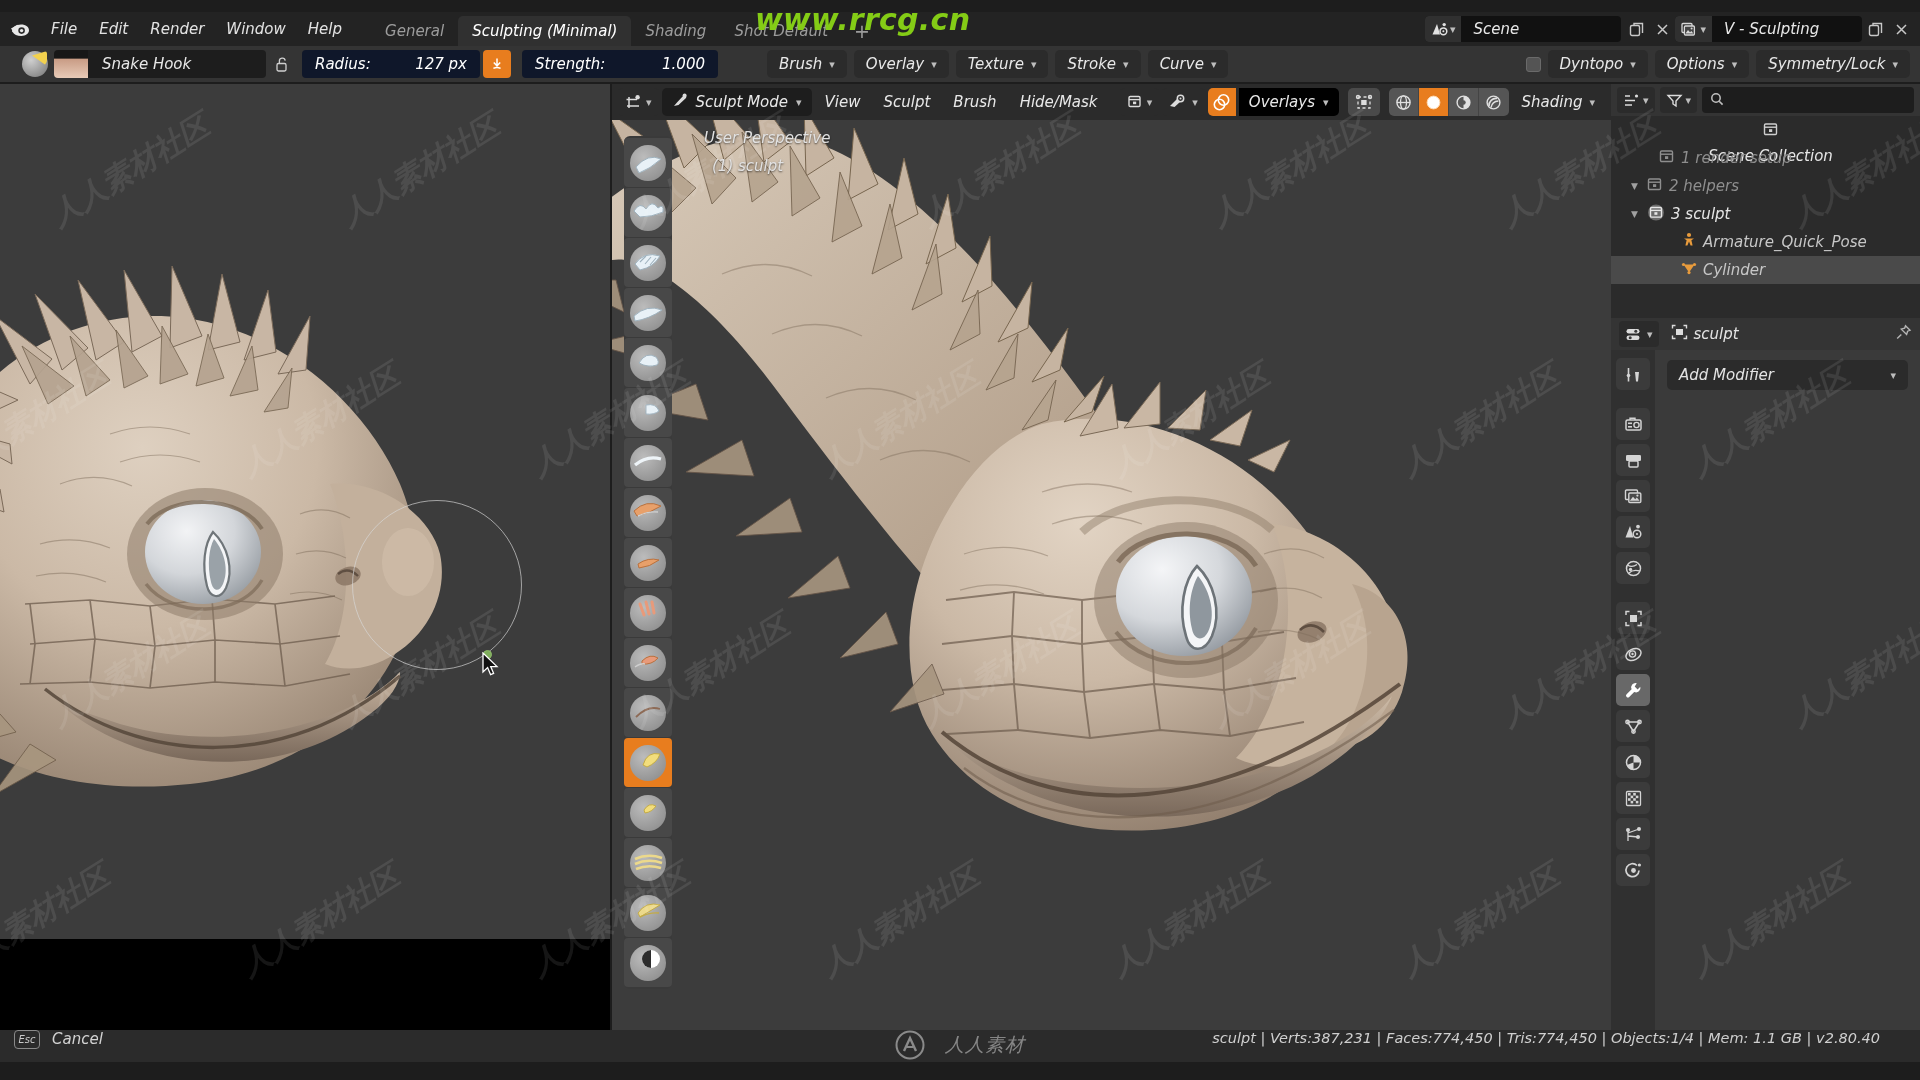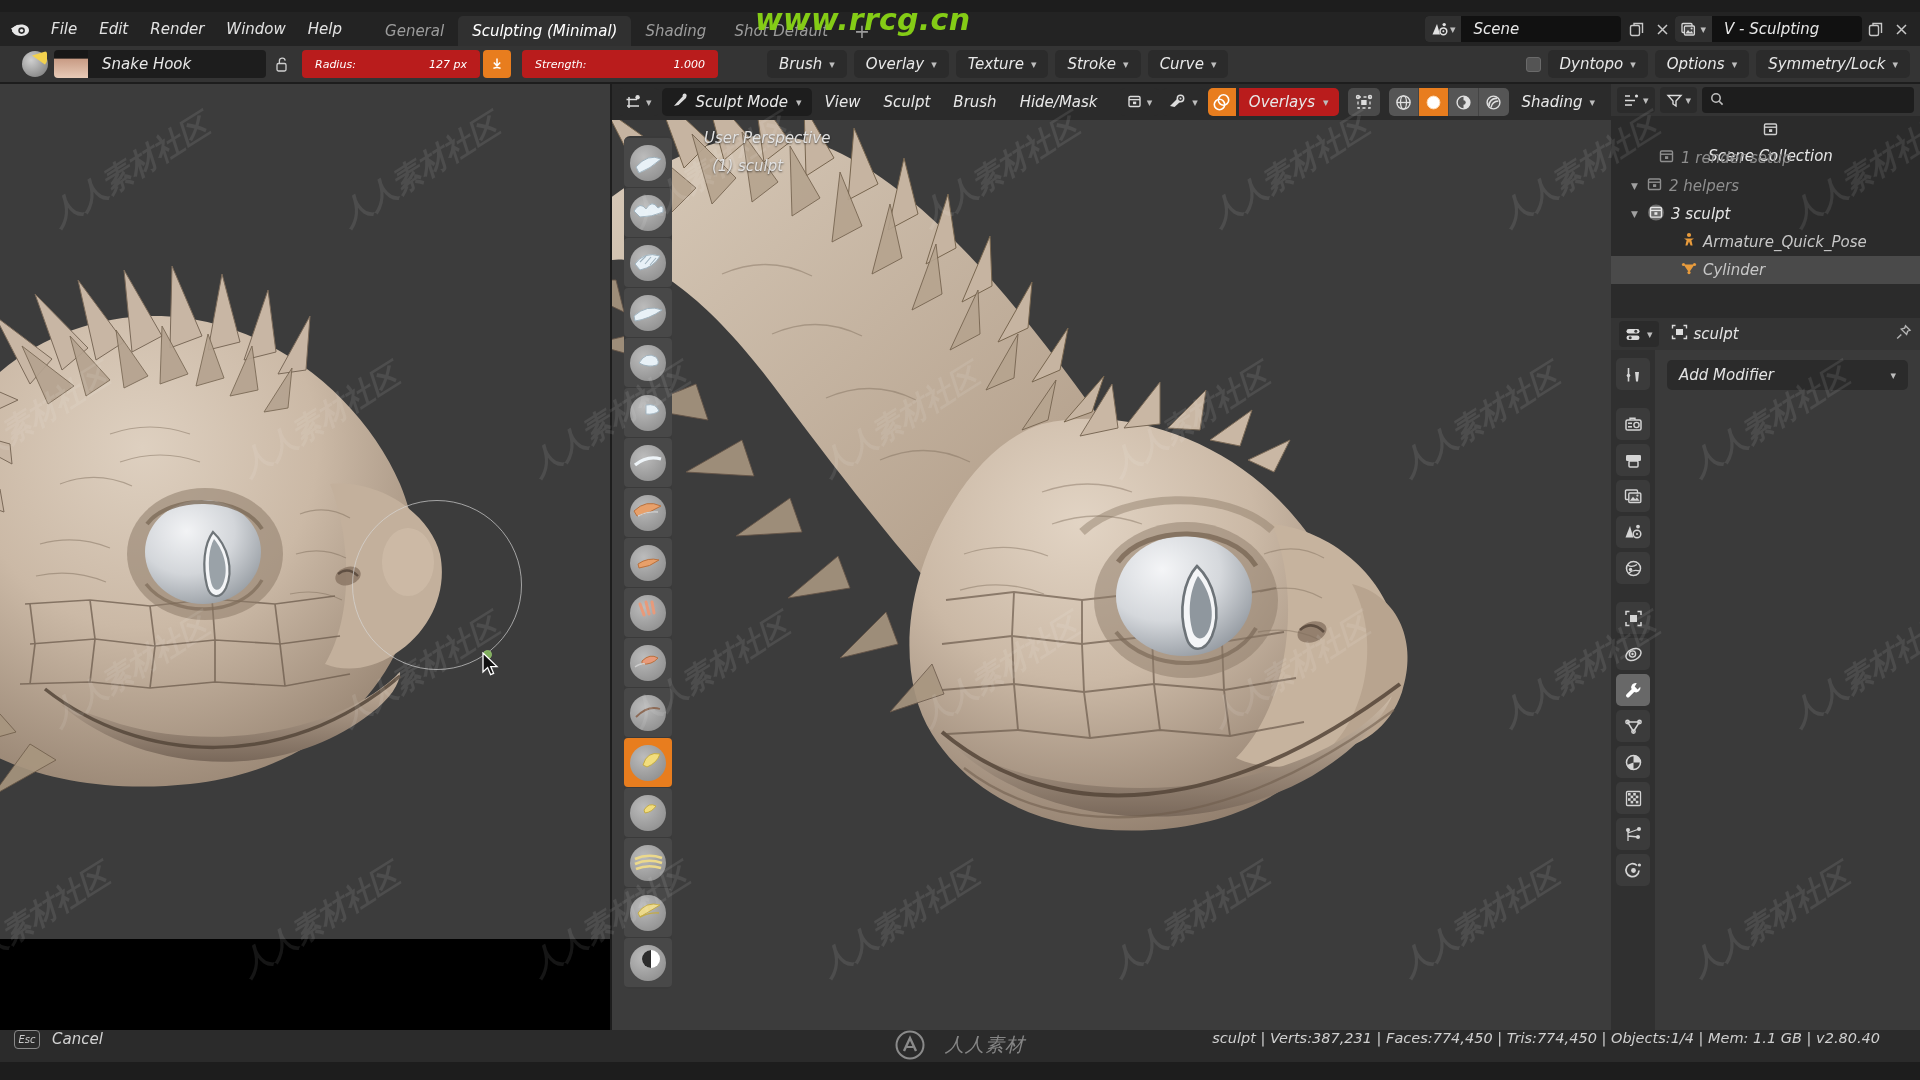--- a/index.html
+++ b/index.html
@@ -71,23 +71,23 @@
   .brush-thumb {
     width:34px; height:28px; border-radius:4px 0 0 4px; flex:none;
     background: linear-gradient(180deg,#171717 0%, #171717 30%, #c89b84 31%, #e8cbb8 100%);
   }
   .brush-name-field {
     height:28px; background:#1d1d1d; border-radius:0 4px 4px 0; color:#e8e8e8;
     font-size:15px; display:flex; align-items:center; padding:0 14px; min-width:178px; flex:none;
   }
   .lock-btn { width:28px; height:28px; display:flex;align-items:center;justify-content:center; flex:none; margin-left:2px;}
   .slider {
-    height:28px; border-radius:4px; background:#b91c1c; color:#fff;
+    height:28px; border-radius:4px; background:#0f172a; color:#fff;
     display:flex; align-items:center; justify-content:space-between;
-    font-size:11px; padding:0 13px; margin-left:6px; flex:none;
+    font-size:15px; padding:0 13px; margin-left:6px; flex:none;
   }
   .slider .sv { font-weight:normal; }
   .press-btn {
     width:28px; height:28px; background:#e87d1e; border-radius:4px; margin-left:3px;
     display:flex; align-items:center; justify-content:center; flex:none;
   }
   .drop-btn {
     height:28px; background:#2b2b2b; border-radius:5px; color:#e8e8e8;
     font-size:15px; display:flex; align-items:center; gap:7px; padding:0 12px;
     margin-left:7px; flex:none;
@@ -121,21 +121,21 @@
   .vp-hspacer { flex:1 1 auto; }
   .togglegrp { display:flex; align-items:center; flex:none; }
   .tg {
     width:30px; height:28px; background:#555555; display:flex;
     align-items:center; justify-content:center; border-right:1px solid #444;
   }
   .tg:first-child { border-radius:5px 0 0 5px; }
   .tg:last-child { border-radius:0 5px 5px 0; border-right:none; }
   .tg.on { background:#e87d1e; }
   .ov-toggle { width:28px;height:28px;background:#e87d1e;border-radius:5px 0 0 5px;display:flex;align-items:center;justify-content:center;flex:none;}
-  .ov-label { height:28px;background:#b91c1c;border-radius:0 5px 5px 0;color:#e8e8e8;font-size:15px;display:flex;align-items:center;gap:8px;padding:0 10px;flex:none;justify-content:space-between;}
+  .ov-label { height:28px;background:#000000;border-radius:0 5px 5px 0;color:#e8e8e8;font-size:15px;display:flex;align-items:center;gap:8px;padding:0 10px;flex:none;justify-content:space-between;}
 
   
   .vp-text { position:absolute; color:#e2e2e2; font-size:15px; text-shadow:0 1px 2px #00000099; }
 
   
   .brushbar {
     position:absolute; left:12px; top:52px; width:48px;
     background:#3a3a3a; border-radius:6px; padding:2px 0;
     display:flex; flex-direction:column; gap:1px;
   }

